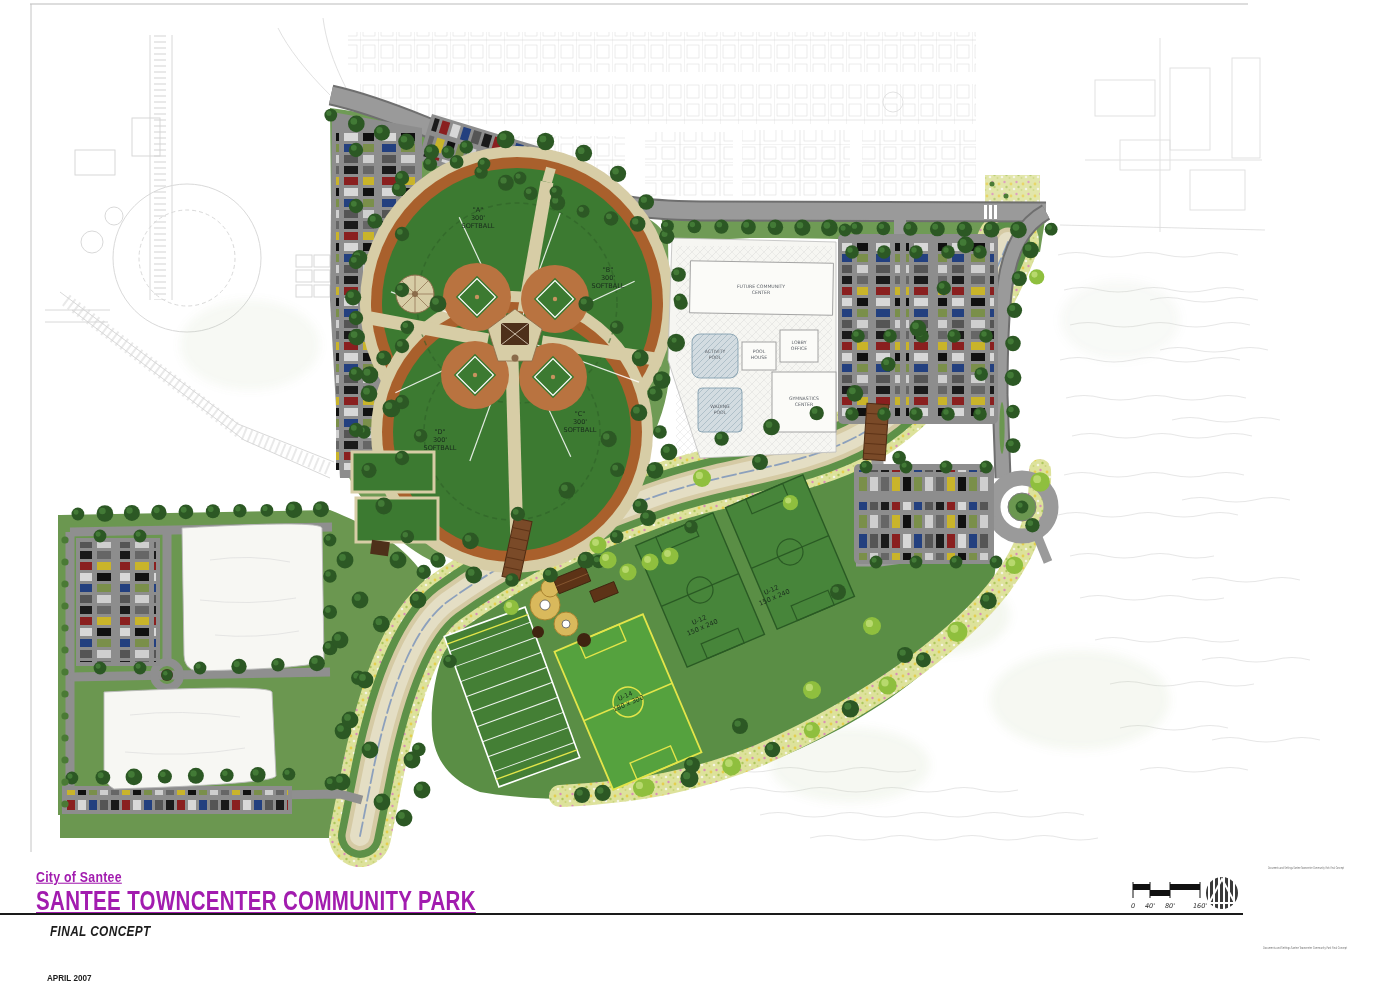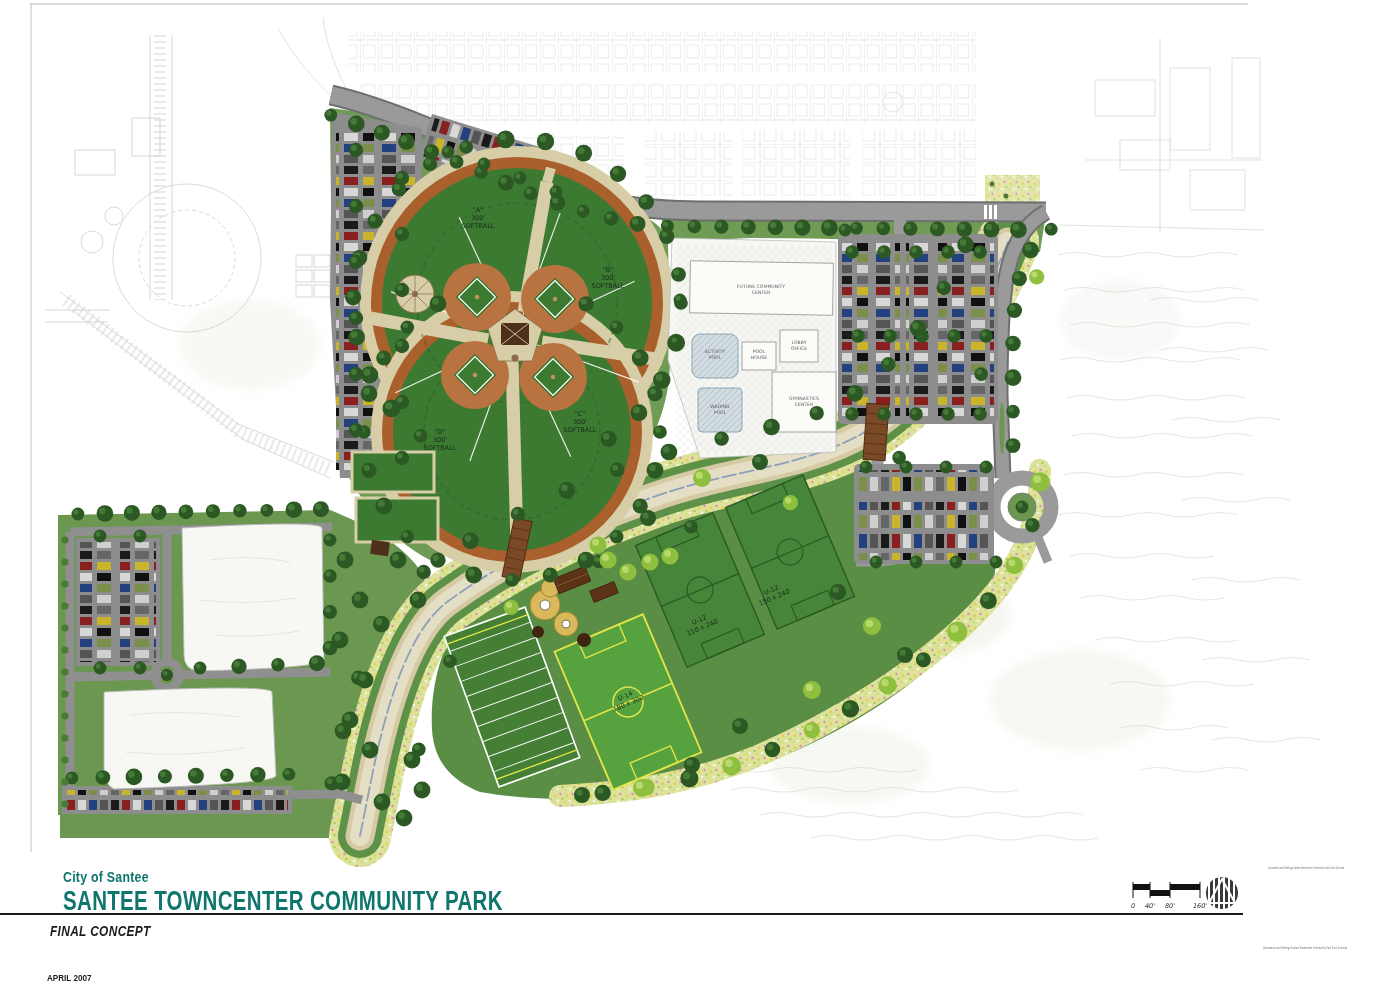--- a/index.html
+++ b/index.html
@@ -1,19 +1,19 @@
 <!DOCTYPE html>
 <html><head>
 <meta charset="utf-8">
 <style>
   html,body{margin:0;padding:0;background:#e8e8e8;}
   .sheet{position:relative;width:1400px;height:988px;background:#ffffff;overflow:hidden;
          font-family:"Liberation Sans",sans-serif;}
   .plan-svg{position:absolute;left:0;top:0;}
-  .titleblock{position:absolute;left:63px;top:868px;color:#0f766e;}
+  .titleblock{position:absolute;left:36px;top:868px;color:#a21caf;text-decoration:underline;}
   .tb-city{font-size:14px;font-weight:700;transform:scale(.88,1.05);transform-origin:left top;letter-spacing:.3px;}
   .tb-title{font-size:25px;font-weight:700;margin-top:1px;transform:scale(.82,1.08);transform-origin:left top;letter-spacing:.4px;white-space:nowrap;}
   .tb-rule{position:absolute;left:0;top:913px;width:1243px;height:2px;background:#1a1a1a;}
   .tb-phase{position:absolute;left:50px;top:922px;font-size:14px;font-weight:700;font-style:italic;color:#1c1c1c;transform:scale(.85,1.05);transform-origin:left top;letter-spacing:.4px;}
   .tb-date{position:absolute;left:47px;top:973px;font-size:9px;font-weight:700;color:#1c1c1c;transform:scale(.9,1);transform-origin:left top;}
   text{font-family:"DejaVu Sans",sans-serif;}
   .flabel{font-size:6.5px;fill:#15241a;opacity:.92;}
   .blabel{font-size:4.6px;fill:#5c6168;}
   .stick{font-size:6.5px;font-style:italic;fill:#2a2a2a;}
   .fnote{font-size:3.6px;fill:#6b6b6b;}

